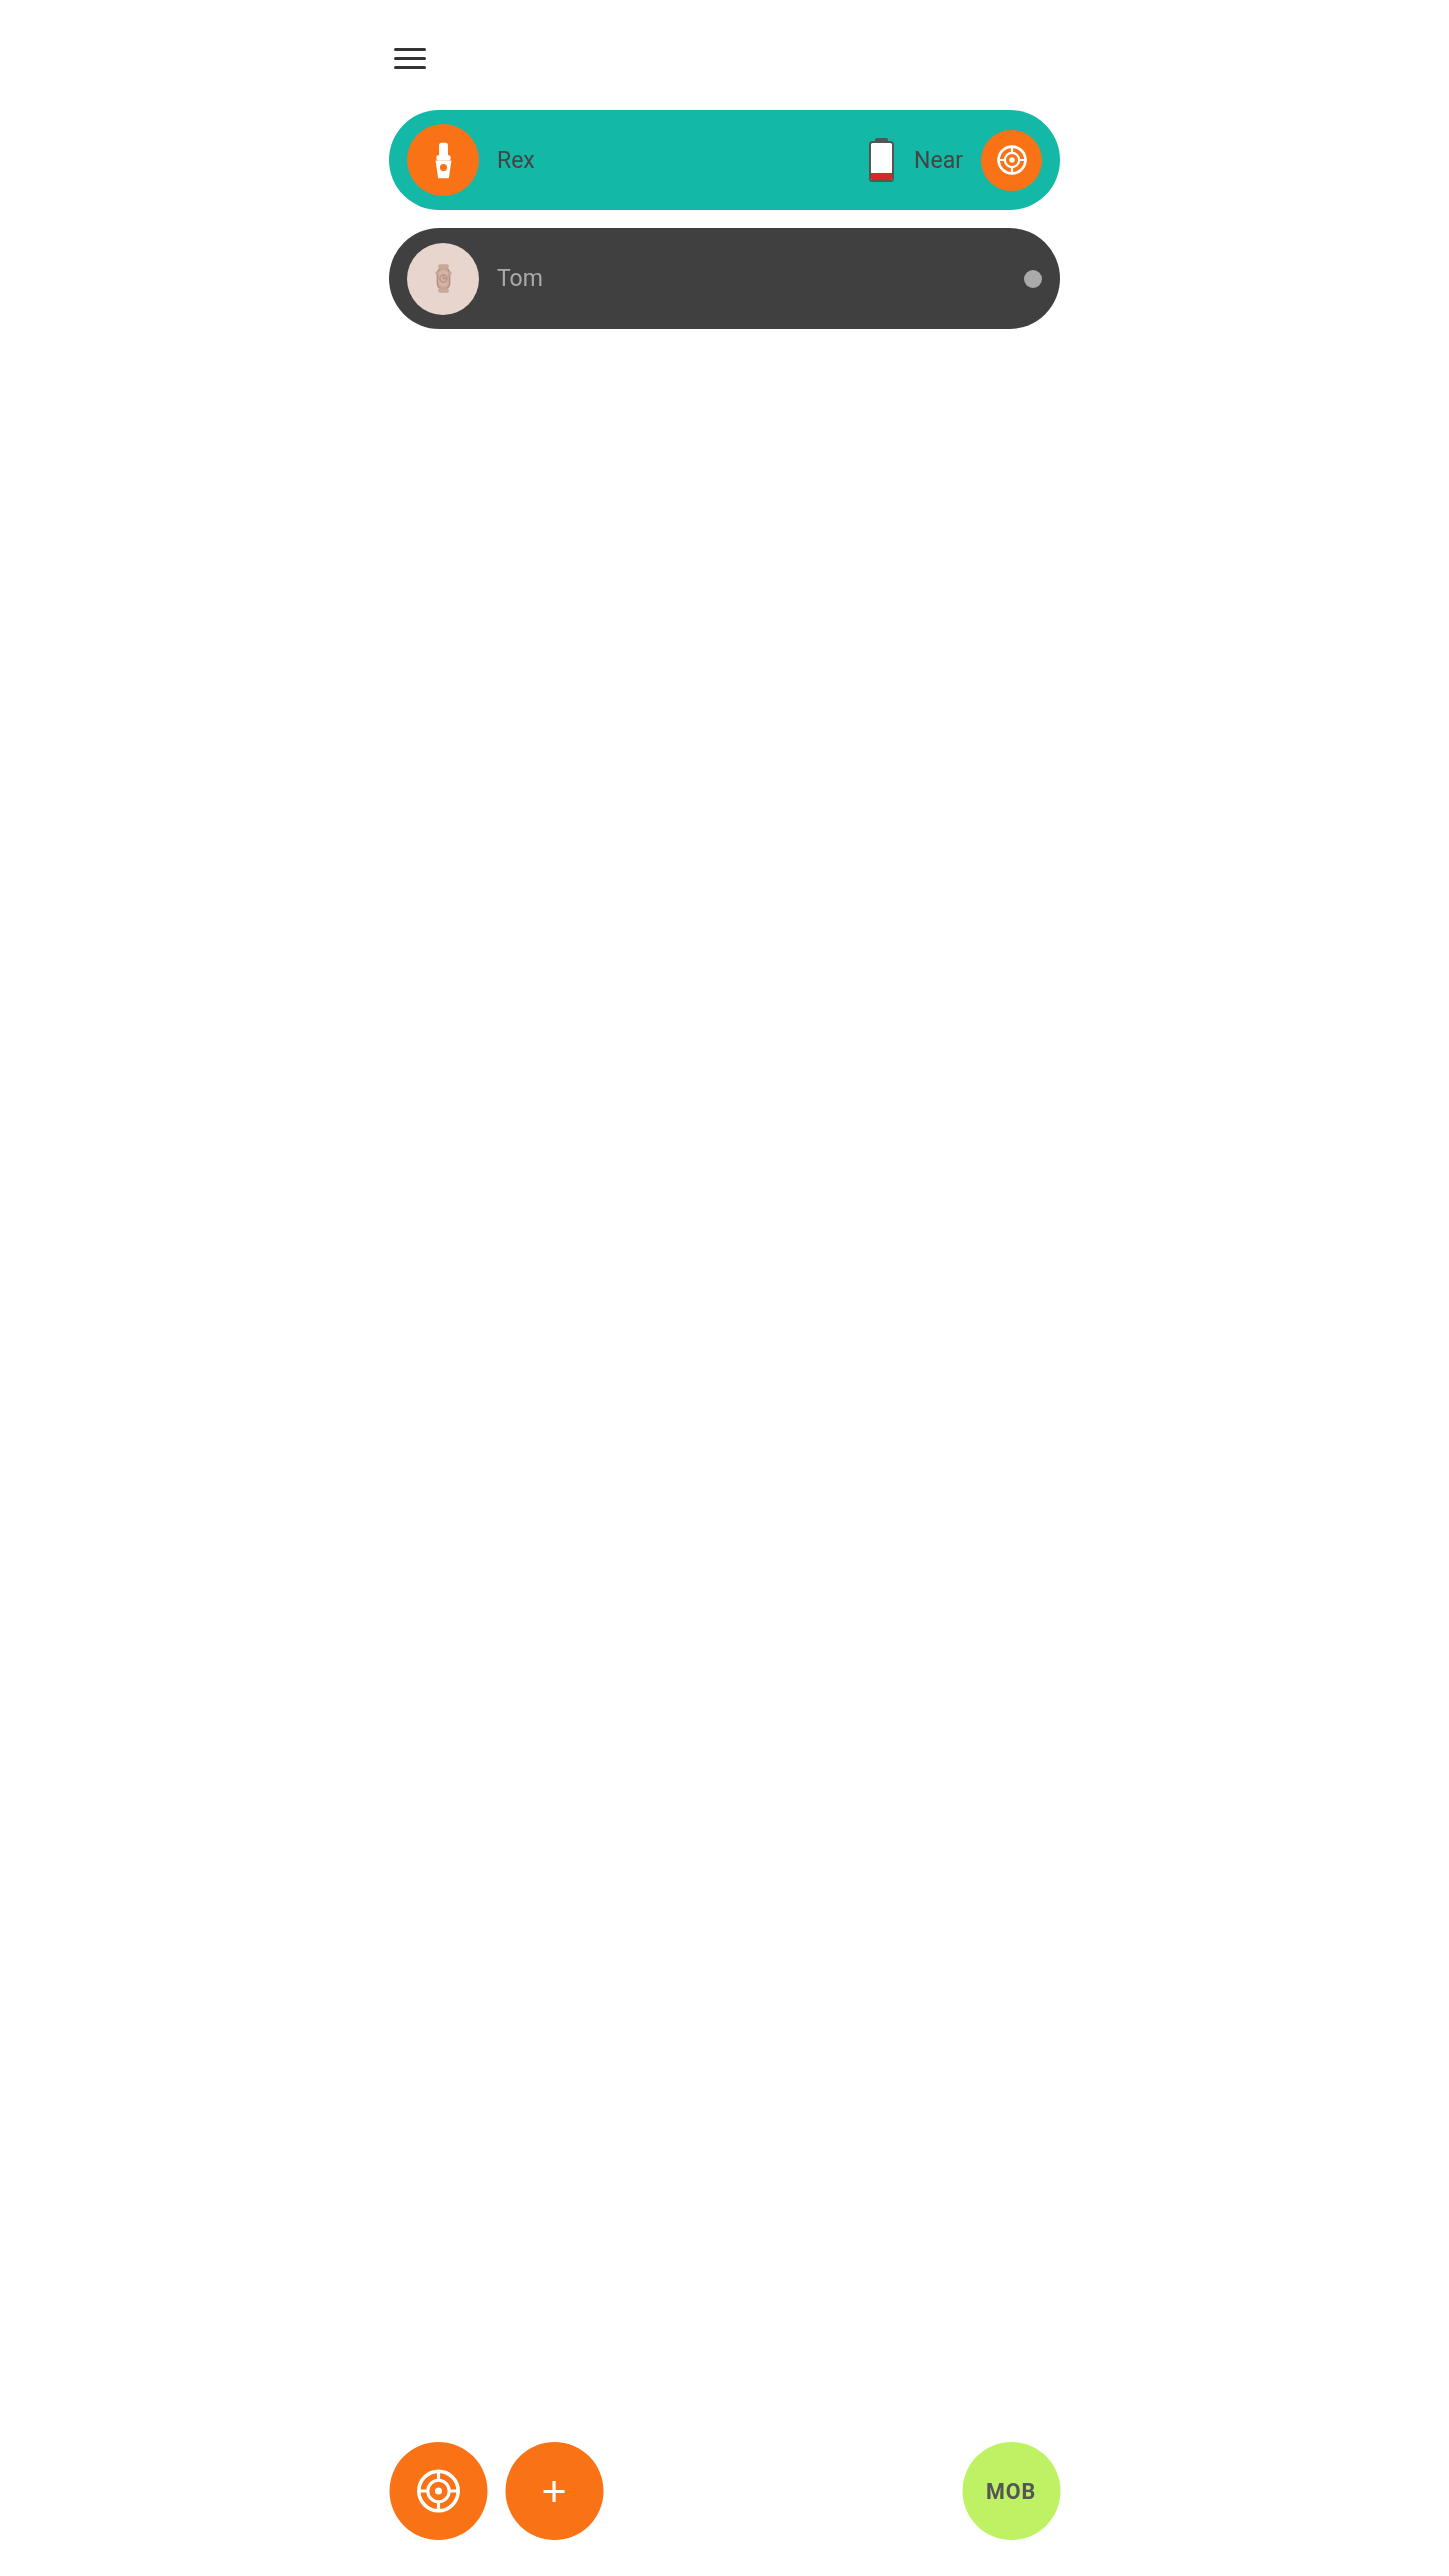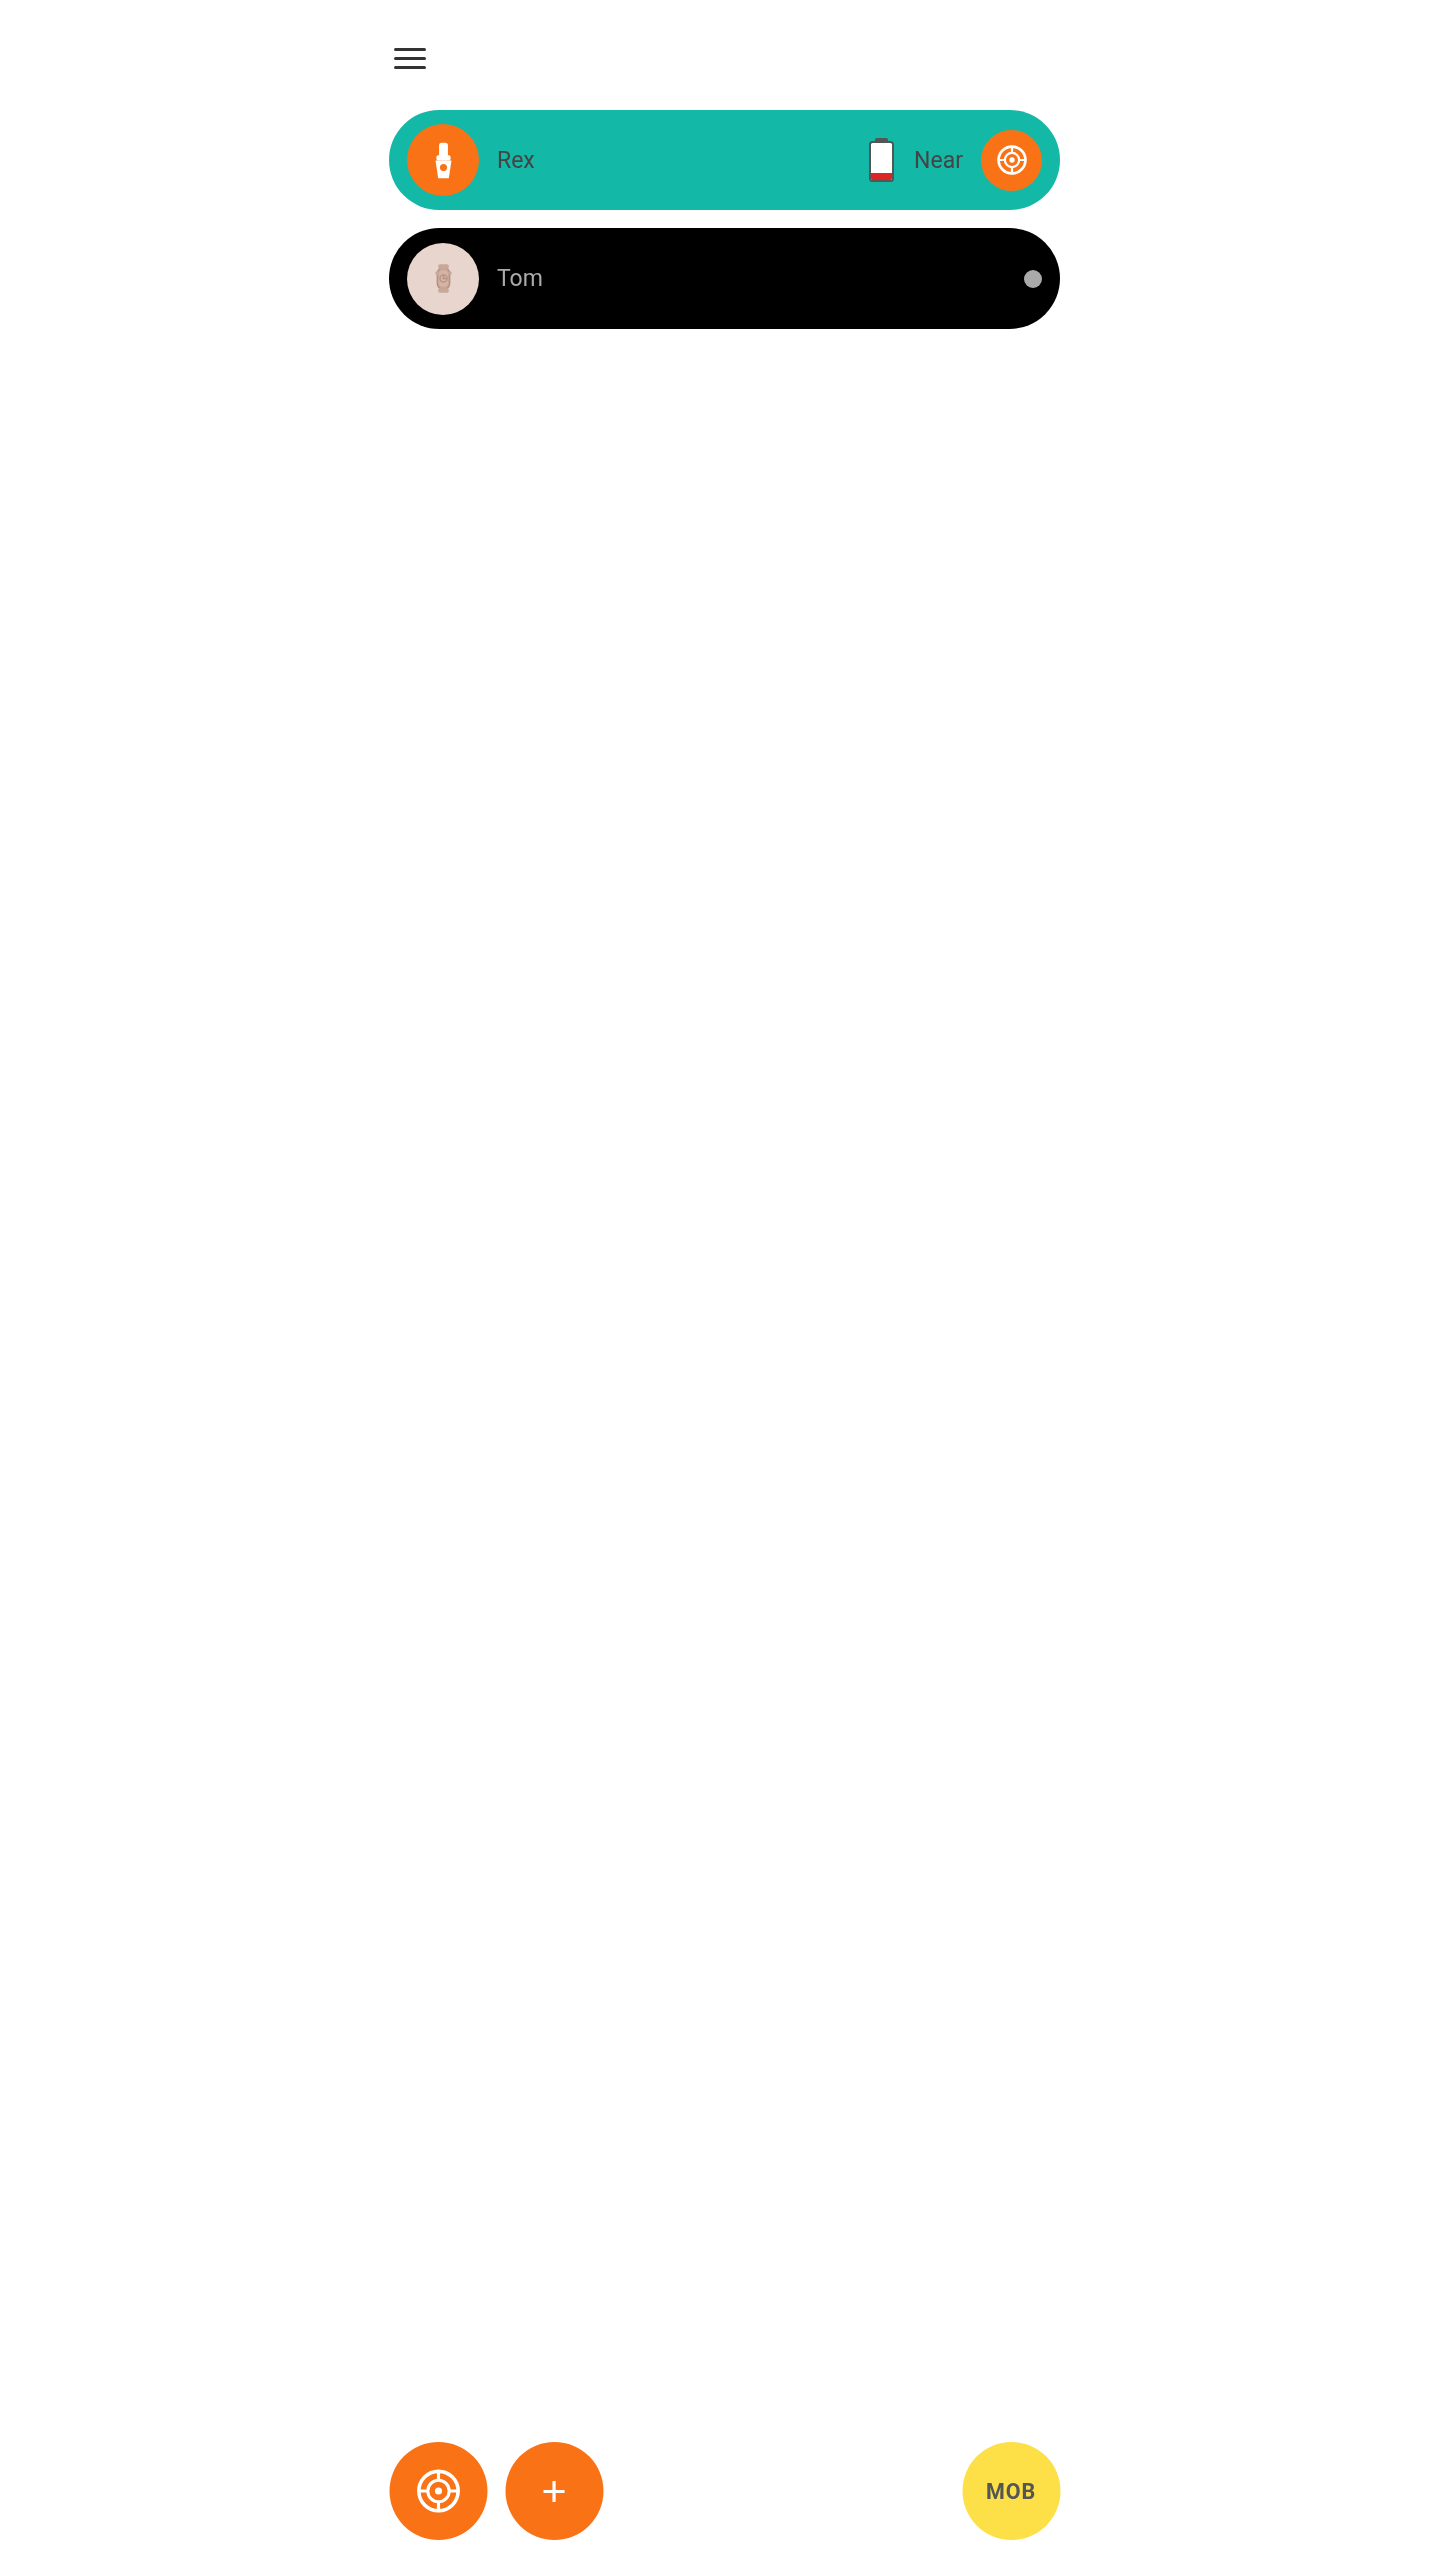--- a/index.html
+++ b/index.html
@@ -91,21 +91,21 @@
       background: #14b8a6;
       border-radius: 54px;
       display: flex;
       align-items: center;
       padding: 14.3px 18px;
       gap: 18px;
       min-height: 89px;
     }
 
     .device-card.inactive {
-      background: #000000;
+      background: #404040;
     }
 
     .device-avatar {
       width: 72px;
       height: 72px;
       border-radius: 50%;
       display: flex;
       align-items: center;
       justify-content: center;
       flex-shrink: 0;
@@ -218,21 +218,21 @@
       flex-shrink: 0;
       border: none;
       outline: none;
     }
 
     .mob-button {
       margin-left: auto;
       width: 98px;
       height: 98px;
       border-radius: 50%;
-      background: #fde047;
+      background: #bef264;
       display: flex;
       align-items: center;
       justify-content: center;
       cursor: pointer;
       flex-shrink: 0;
     }
 
     .mob-label {
       font-size: 21.5px;
       font-weight: 700;

